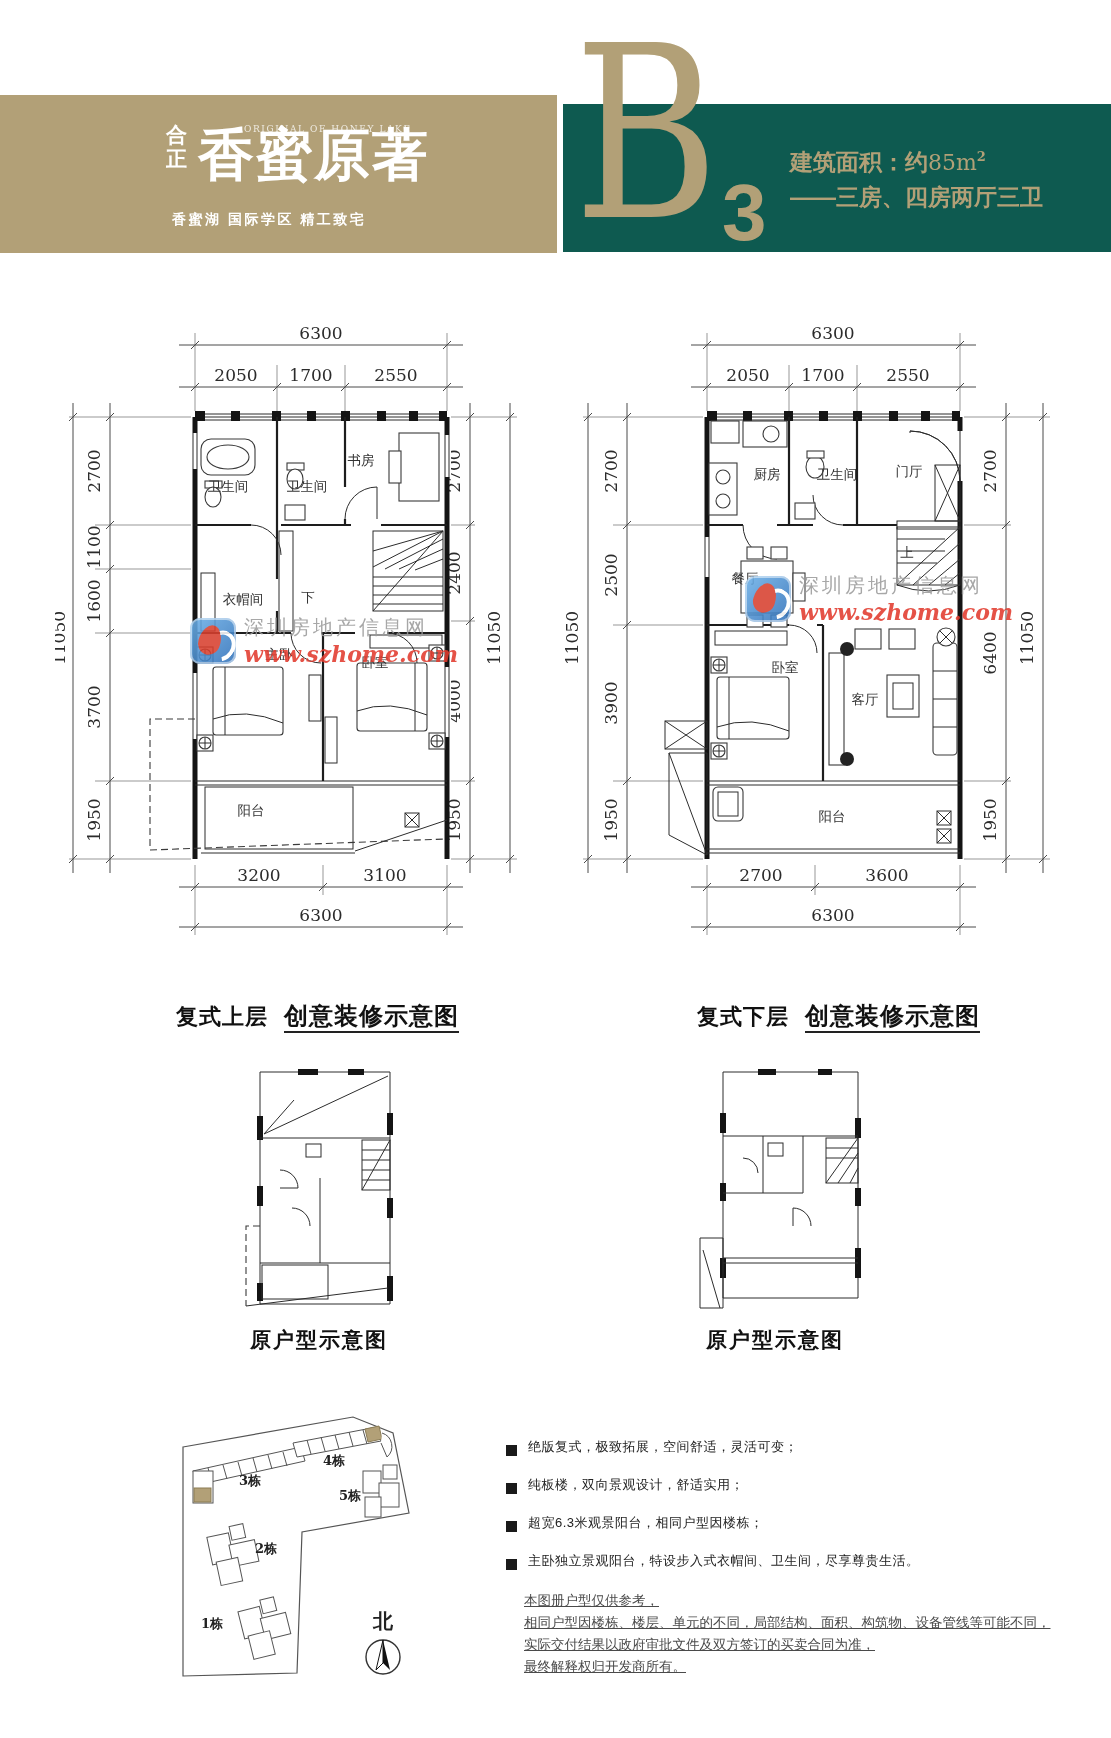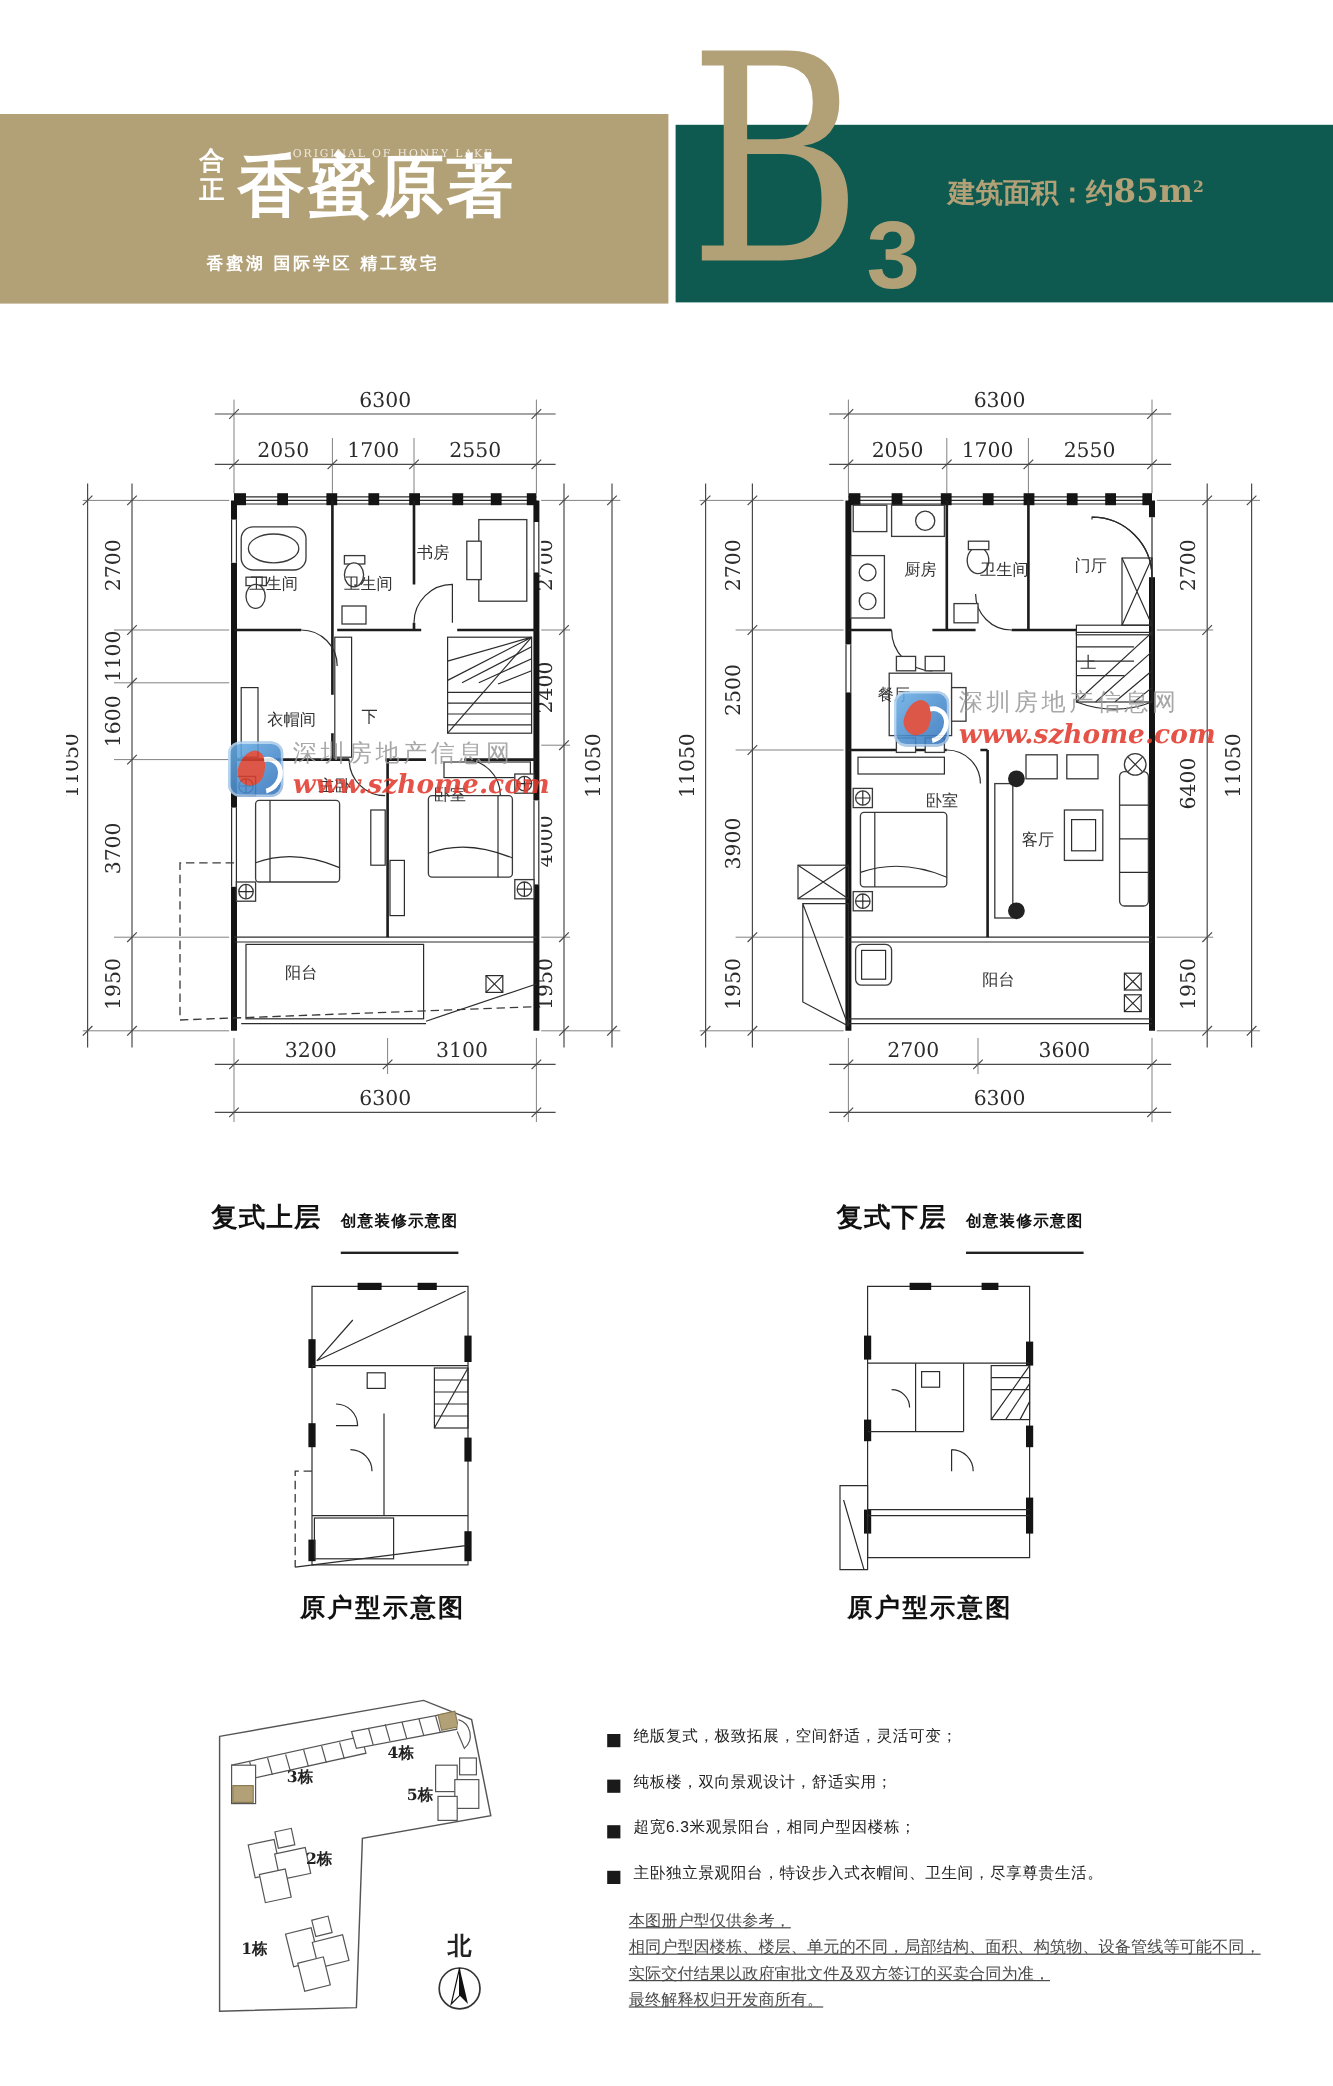--- a/index.html
+++ b/index.html
@@ -9,37 +9,37 @@
   
   #gold-block{left:0;top:95px;width:557px;height:158px;background:#b2a077;}
   #teal-block{left:563px;top:104px;width:548px;height:148px;background:#0e5a50;}
   .brand-mark{left:166px;top:123px;color:#fff;font-size:21px;font-weight:bold;line-height:1.15;text-align:center;}
   .brand-en{left:244px;top:124px;color:rgba(255,255,255,.78);font-size:9px;letter-spacing:1.6px;font-family:"DejaVu Serif",serif;}
   .brand-name{left:198px;top:118px;color:#fff;font-size:56px;font-family:"DejaVu Serif","Liberation Serif",serif;letter-spacing:2px;font-weight:bold;}
   .tagline{left:172px;top:211px;color:#fff;font-size:14px;font-weight:bold;letter-spacing:2.5px;}
   .big-b{left:574px;top:14px;color:#b2a077;font-size:240px;line-height:1;font-family:"DejaVu Serif","Liberation Serif",serif;transform:scaleX(.82);transform-origin:left top;}
   .big-3{left:722px;top:173px;color:#b2a077;font-size:80px;line-height:1;font-weight:bold;}
   #specs{left:790px;top:140px;color:#b2a077;font-size:23px;font-weight:bold;line-height:34px;}
-  #specs .serifv{font-family:"DejaVu Serif",serif;font-weight:bold;font-size:27px;}
+  #specs .serifv{font-family:"DejaVu Serif",serif;font-weight:normal;font-size:22px;}
   #specs sup{font-size:13px;font-family:"DejaVu Serif",serif;}
   
   svg text{font-family:"DejaVu Serif","Liberation Serif",serif;}
   .dimtxt{font-size:17px;fill:#2b2b2b;}
   .roomtxt{font-size:13.5px;fill:#333;font-family:"Liberation Sans","DejaVu Sans",sans-serif;}
   .wall{stroke:#141414;stroke-width:5;fill:none;}
   .part{stroke:#1d1d1d;stroke-width:2.2;fill:none;}
   .thin{stroke:#2c2c2c;stroke-width:1;fill:none;}
   .furn{stroke:#3a3a3a;stroke-width:1.1;fill:#fff;}
   .dim{stroke:#4a4a4a;stroke-width:1;fill:none;}
   .ext{stroke:#6a6a6a;stroke-width:.7;fill:none;}
   .dash{stroke:#3a3a3a;stroke-width:1.1;fill:none;stroke-dasharray:7 4;}
   .win{stroke:#2c2c2c;stroke-width:1;fill:none;}
   
   .plan-caption{font-size:22px;color:#111;font-weight:bold;letter-spacing:1px;}
-  .plan-caption .sub{font-size:13px;border-bottom:2px solid #222;padding-bottom:18px;margin-left:16px;}
+  .plan-caption .sub{font-size:24px;border-bottom:2px solid #222;padding-bottom:2px;margin-left:16px;}
   .orig-caption{font-size:21px;color:#111;font-weight:bold;letter-spacing:2px;}
   .feature-row{display:flex;align-items:flex-start;margin-bottom:20px;}
   .bullet-sq{width:11px;height:11px;background:#1a1a1a;margin:7px 11px 0 0;flex:none;}
   .feature-text{font-size:13px;color:#222;letter-spacing:.5px;}
   .disclaimer{font-size:13.5px;color:#4a4a4a;line-height:1.62;text-decoration:underline;}
   
   .wm{display:flex;align-items:center;opacity:.88;pointer-events:none;justify-content:center;}
   .wm-logo{width:46px;height:46px;border-radius:10px;background:linear-gradient(135deg,#6db1e8,#2f6fb8);position:relative;flex:none;margin-right:8px;box-shadow:inset 0 0 0 2px rgba(255,255,255,.5);}
   .wm-logo:before{content:"";position:absolute;left:9px;top:7px;width:22px;height:30px;border-radius:50% 50% 50% 50%/60% 60% 40% 40%;background:#d8402f;transform:rotate(18deg);}
   .wm-logo:after{content:"";position:absolute;left:17px;top:12px;width:20px;height:24px;border-radius:50%;border:4px solid #fff;border-left-color:transparent;border-bottom-color:transparent;transform:rotate(35deg);}
@@ -59,20 +59,21 @@
   </div>
   <div class="abs brand-en">ORIGINAL OF HONEY LAKE</div>
   <div class="abs brand-name">香蜜原著</div>
   <div class="abs tagline">香蜜湖 国际学区 精工致宅</div>
 
   <div id="teal-block" class="abs"></div>
   <div class="abs big-b">B</div>
   <div class="abs big-3">3</div>
   <div id="specs" class="abs">
     <div><span>建筑面积：约</span><span class="serifv">85m</span><sup>2</sup></div>
+    <div>——三房、四房两厅三卫</div>
   </div>
 
   <svg class="abs" style="left:55px;top:315px;" width="470" height="645" viewBox="0 0 470 645">
 
     <g>
       <line class="ext" x1="140" y1="18" x2="140" y2="96"></line>
         <line class="ext" x1="392" y1="18" x2="392" y2="96"></line>
       <line class="ext" x1="222" y1="50" x2="222" y2="96"></line>
         <line class="ext" x1="290" y1="50" x2="290" y2="96"></line>
       <line class="dim" x1="124" y1="30" x2="408" y2="30"></line>

